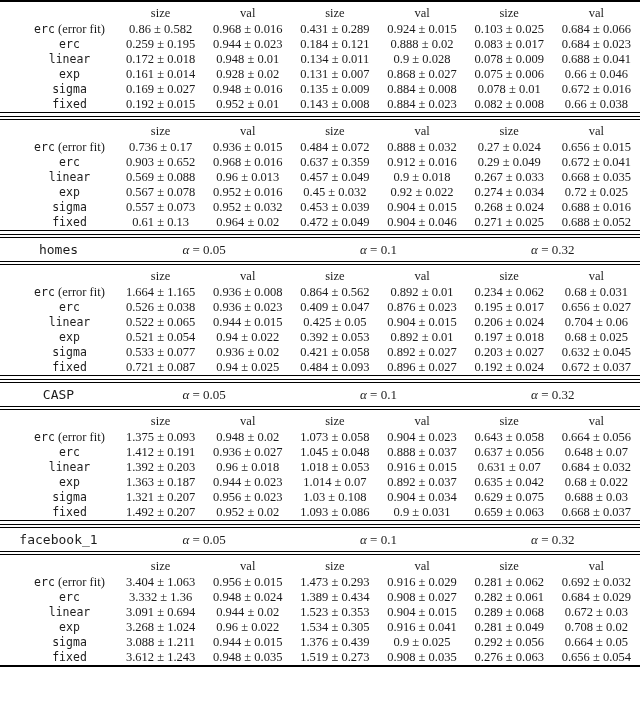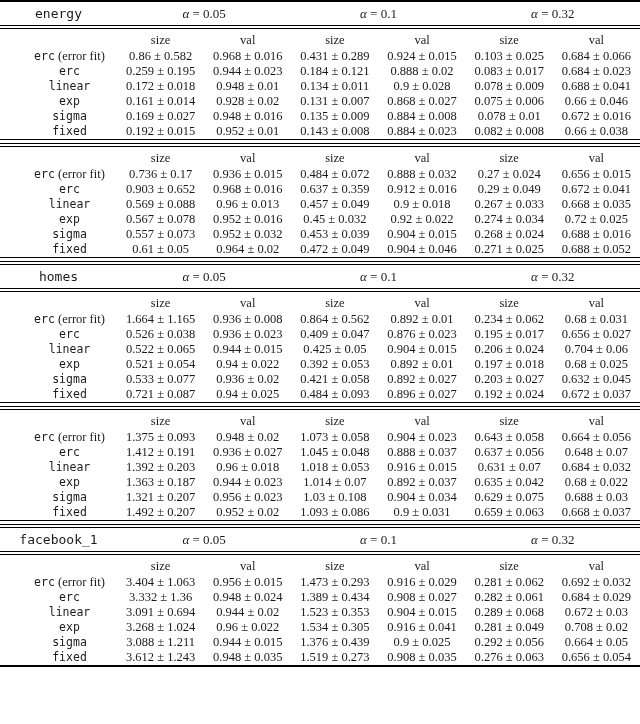--- a/index.html
+++ b/index.html
@@ -88,26 +88,20 @@
       <colgroup>
         <col class="label-col">
         <col>
         <col>
         <col>
         <col>
         <col>
         <col>
       </colgroup>
       <thead>
-        <tr class="header-row">
-          <th class="dataset-name">energy</th>
-          <th class="alpha-cell" colspan="2"><span class="alpha-sym">α</span><span class="alpha-rest"> = 0.05</span></th>
-          <th class="alpha-cell" colspan="2"><span class="alpha-sym">α</span><span class="alpha-rest"> = 0.1</span></th>
-          <th class="alpha-cell" colspan="2"><span class="alpha-sym">α</span><span class="alpha-rest"> = 0.32</span></th>
-        </tr>
         <tr class="subheader-row">
           <td class="row-label"></td>
           <td class="metric-header">size</td>
           <td class="metric-header">val</td>
           <td class="metric-header">size</td>
           <td class="metric-header">val</td>
           <td class="metric-header">size</td>
           <td class="metric-header">val</td>
         </tr>
       </thead>
@@ -230,21 +224,21 @@
           <td class="row-label"><span class="mono-part">sigma</span><span class="roman-part"></span></td>
           <td class="value-cell">0.557 ± 0.073</td>
           <td class="value-cell">0.952 ± 0.032</td>
           <td class="value-cell">0.453 ± 0.039</td>
           <td class="value-cell">0.904 ± 0.015</td>
           <td class="value-cell">0.268 ± 0.024</td>
           <td class="value-cell">0.688 ± 0.016</td>
         </tr>
         <tr class="data-row">
           <td class="row-label"><span class="mono-part">fixed</span><span class="roman-part"></span></td>
-          <td class="value-cell">0.61 ± 0.05</td>
+          <td class="value-cell">0.61 ± 0.13</td>
           <td class="value-cell">0.964 ± 0.02</td>
           <td class="value-cell">0.472 ± 0.049</td>
           <td class="value-cell">0.904 ± 0.046</td>
           <td class="value-cell">0.271 ± 0.025</td>
           <td class="value-cell">0.688 ± 0.052</td>
         </tr>
       </tbody>
     </table>
     <table class="section">
       <colgroup>
@@ -334,20 +328,26 @@
       <colgroup>
         <col class="label-col">
         <col>
         <col>
         <col>
         <col>
         <col>
         <col>
       </colgroup>
       <thead>
+        <tr class="header-row">
+          <th class="dataset-name">CASP</th>
+          <th class="alpha-cell" colspan="2"><span class="alpha-sym">α</span><span class="alpha-rest"> = 0.05</span></th>
+          <th class="alpha-cell" colspan="2"><span class="alpha-sym">α</span><span class="alpha-rest"> = 0.1</span></th>
+          <th class="alpha-cell" colspan="2"><span class="alpha-sym">α</span><span class="alpha-rest"> = 0.32</span></th>
+        </tr>
         <tr class="subheader-row">
           <td class="row-label"></td>
           <td class="metric-header">size</td>
           <td class="metric-header">val</td>
           <td class="metric-header">size</td>
           <td class="metric-header">val</td>
           <td class="metric-header">size</td>
           <td class="metric-header">val</td>
         </tr>
       </thead>

